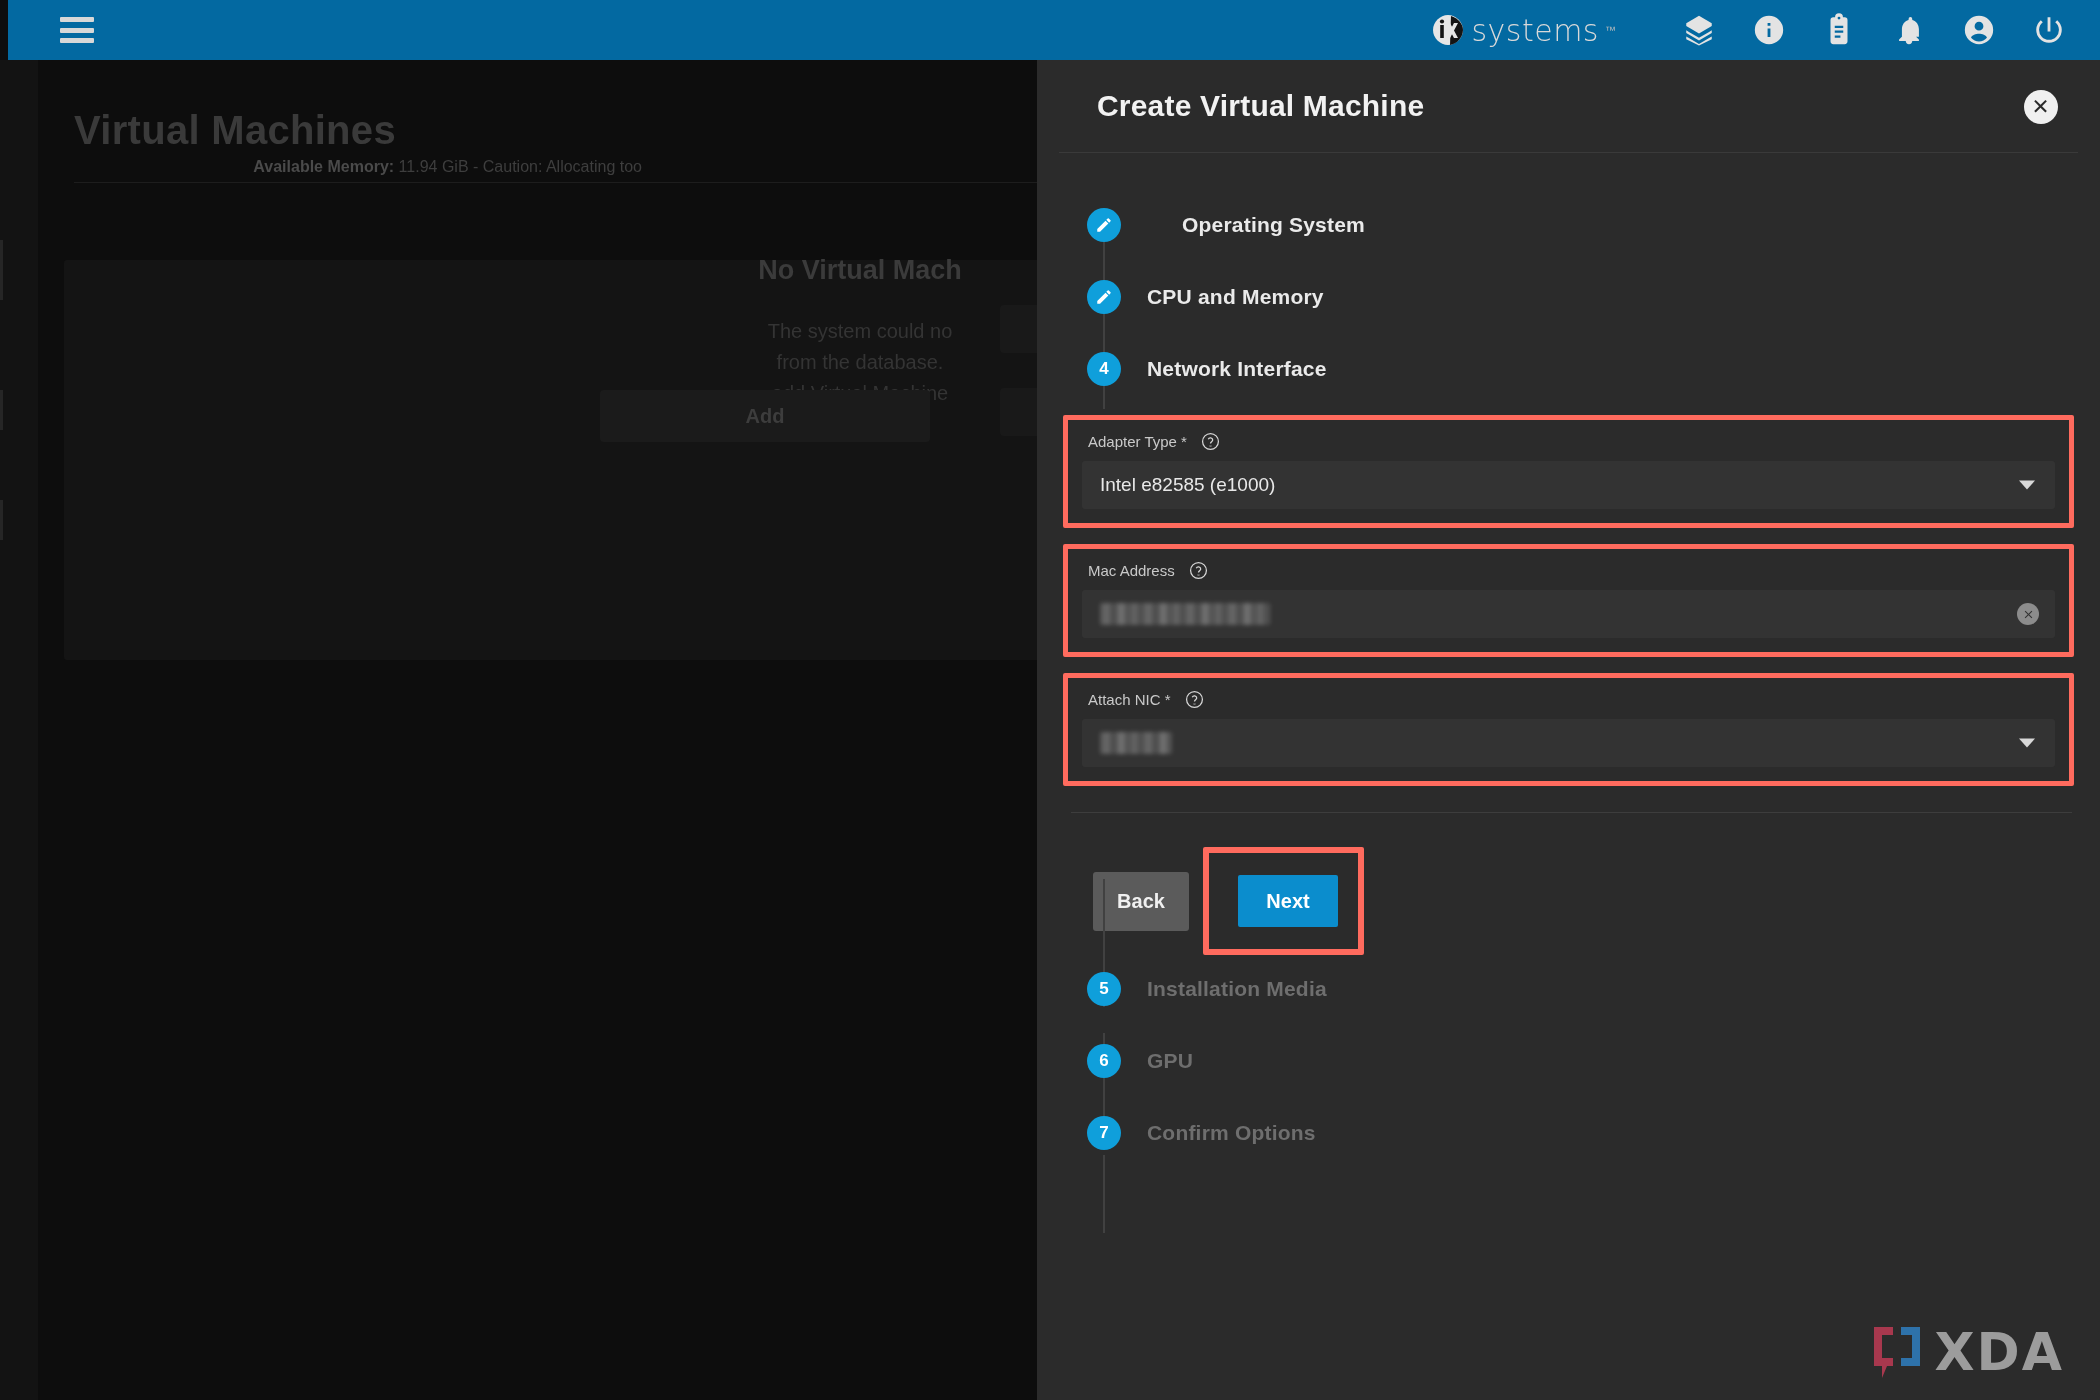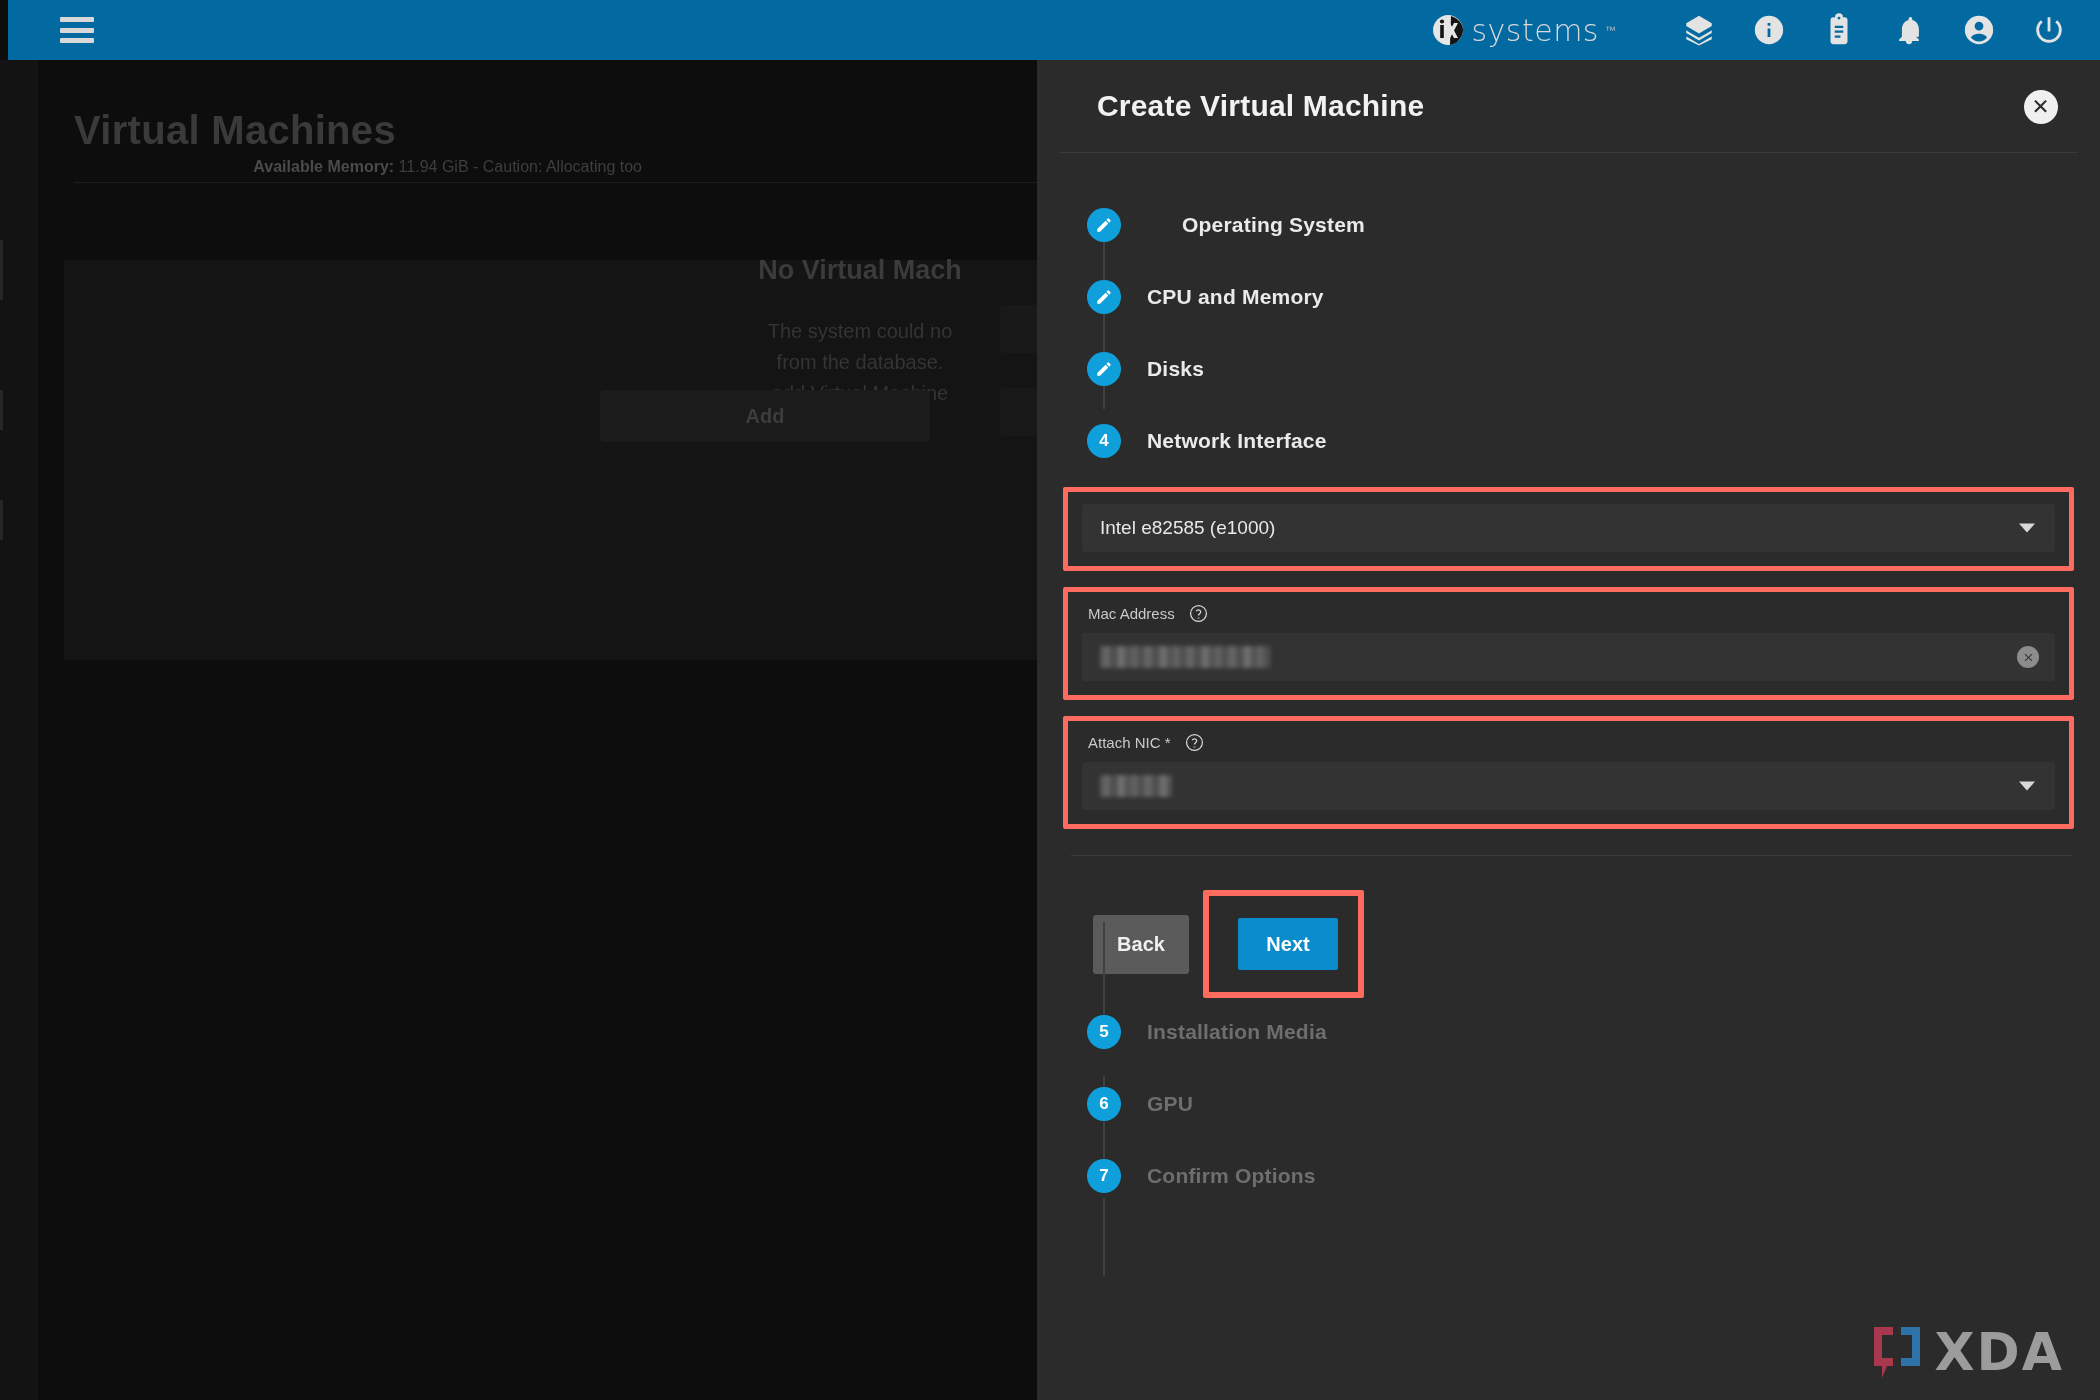--- a/index.html
+++ b/index.html
@@ -301,38 +301,40 @@
 
         <div class="step" style="margin-top:24px;">
           <div class="step-dot">
             <svg viewBox="0 0 24 24">
                 <path d="M3 17.25V21h3.75L17.8 9.94l-3.75-3.75L3 17.25zM20.7 7.04a1 1 0 000-1.41l-2.34-2.34a1 1 0 00-1.41 0l-1.83 1.83 3.75 3.75 1.83-1.83z"></path>
               </svg>
           </div>
           <div class="step-label">CPU and Memory</div>
         </div>
 
-        <div class="step" style="margin-top:24px;">
-          <div class="step-dot">
-            <svg viewBox="0 0 24 24">
-                <path d="M3 17.25V21h3.75L17.8 9.94l-3.75-3.75L3 17.25zM20.7 7.04a1 1 0 000-1.41l-2.34-2.34a1 1 0 00-1.41 0l-1.83 1.83 3.75 3.75 1.83-1.83z"></path>
-              </svg>
-          </div>
-          <div class="step-label">Disks</div>
-        </div>
 
         <div class="step" style="margin-top:24px;">
           <div class="step-dot">4</div>
           <div class="step-label">Network Interface</div>
         </div>
       </div>
 
       <div class="fields">
 
         <div class="field-wrap">
+          <div class="field-label">
+            <span>Adapter Type *</span>
+            <span class="help-icon">
+              <svg viewBox="0 0 24 24">
+                <circle cx="12" cy="12" r="10"></circle>
+                <path d="M9.2 9.2a2.9 2.9 0 015.6 1c0 2-2.8 2.3-2.8 4.3" fill="none"></path>
+                <circle cx="12" cy="17.6" r="0.2" stroke-width="2"></circle>
+              </svg>
+            </span>
+          </div>
           <div class="ctl">
             <span class="ctl-val">Intel e82585 (e1000)</span>
             <span class="caret"></span>
           </div>
         </div>
 
         <div class="field-wrap">
           <div class="field-label">
             <span>Mac Address</span>
             <span class="help-icon">

